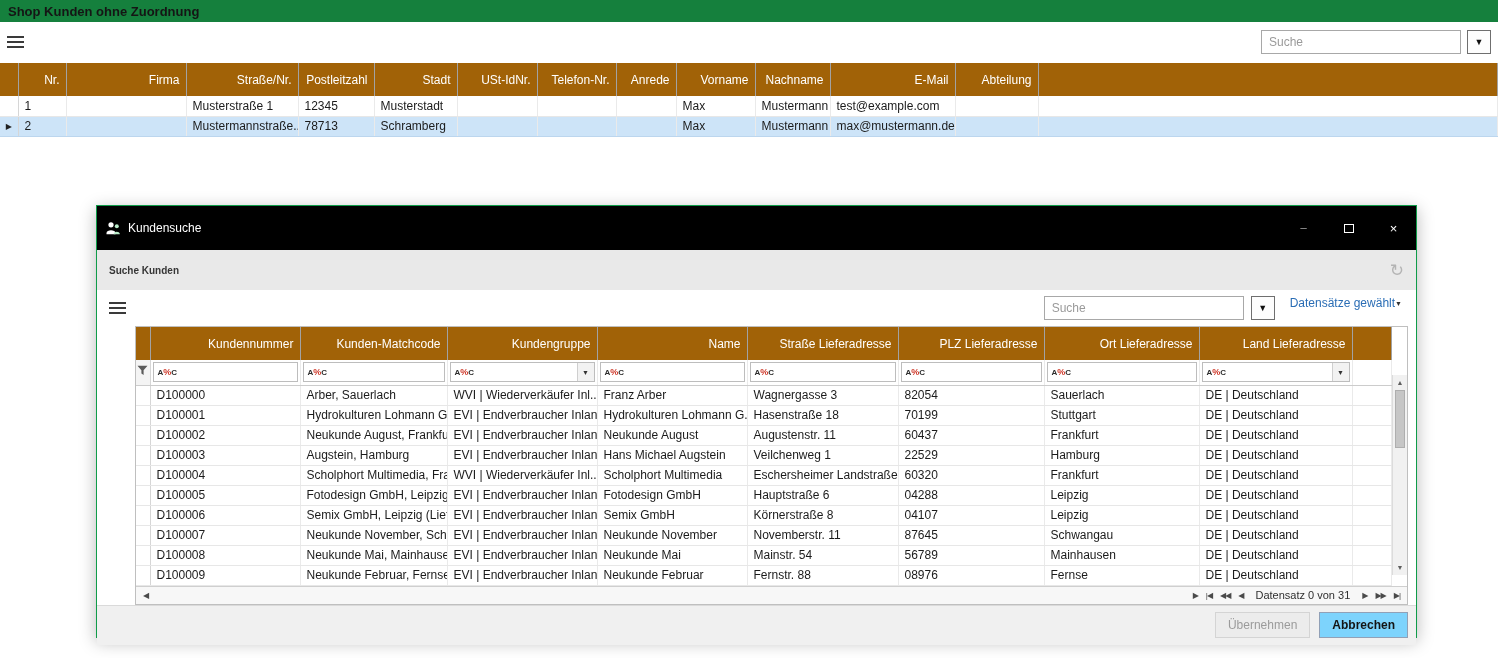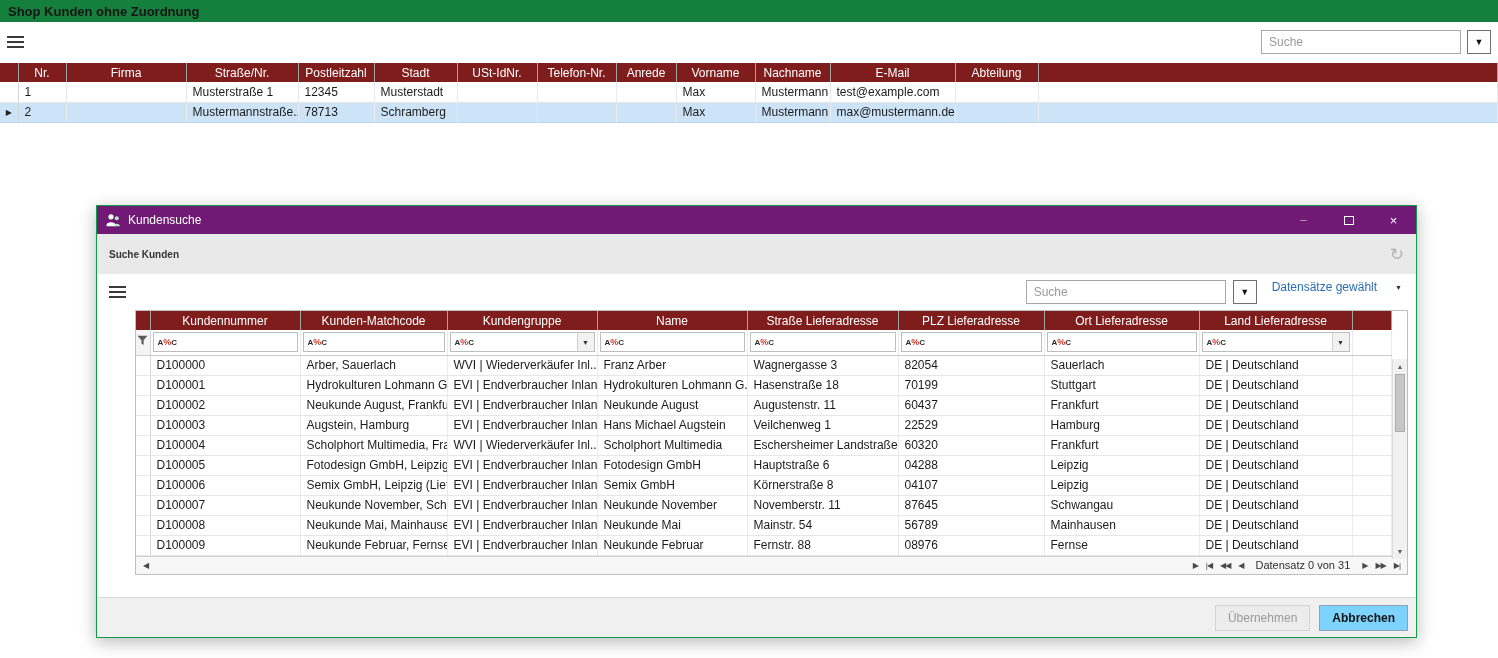--- a/index.html
+++ b/index.html
@@ -34,22 +34,22 @@
   .search-input::placeholder { color: #9a9a9a; }
   .filter-btn {
     width: 24px; height: 24px; border: 1px solid #6f6f6f; background: #fdfdfd;
     display: flex; align-items: center; justify-content: center; cursor: pointer;
   }
   .filter-btn .tri { font-size: 9px; color: #111; line-height: 1; }
 
   
   table.grid { border-collapse: collapse; table-layout: fixed; }
   table.grid th {
-    background: #7f1d1d; color: #fff; font-weight: normal; text-align: center;
-    font-size: 12px; height: 19px; padding: 0 6px;
+    background: #a16207; color: #fff; font-weight: normal; text-align: right;
+    font-size: 12px; height: 33px; padding: 0 6px;
     border-right: 1px solid #a2a2a2; white-space: nowrap; overflow: hidden;
   }
   table.grid td {
     height: 20px; padding: 0 6px; font-size: 12px; color: #1b1b1b;
     border-right: 1px solid #eaeaea; border-bottom: 1px solid #e7e7e7;
     white-space: nowrap; overflow: hidden; background: #fff;
   }
   table.grid td.row-indicator { padding: 0 1px; text-align: center; font-size: 8px; color: #222; border-right: 1px solid #d6d6d6; }
   table.grid tr.selected td { background: #cde4f8; border-bottom-color: #bcd6ee; }
   table.grid th.indicator-h, table.grid th.filler-h { padding: 0; }
@@ -58,42 +58,42 @@
   .main-grid { position: absolute; top: 63px; left: 0; width: 1498px; }
 
   
   .dialog {
     position: absolute; left: 96px; top: 205px; width: 1321px; height: 433px;
     background: #fff; border: 1px solid #0f9c49;
     box-shadow: 0 4px 16px rgba(0,0,0,.28);
     display: flex; flex-direction: column;
   }
   .dialog-titlebar {
-    height: 28px; background: #701a75; flex: 0 0 auto;
+    height: 44px; background: #000000; flex: 0 0 auto;
     display: flex; align-items: center; padding-left: 8px; color: #fff;
   }
   .app-icon { width: 16px; height: 16px; display: inline-flex; }
   .dialog-title { font-size: 12px; margin-left: 7px; }
   .win-buttons { margin-left: auto; display: flex; height: 100%; }
   .win-btn { width: 45px; height: 100%; display: flex; align-items: center; justify-content: center; cursor: pointer; color: #fff; font-size: 13px; }
   .win-btn.min { opacity: .55; }
   .max-box { width: 10px; height: 9px; border: 1px solid #ffffff; display: inline-block; }
 
   .dialog-header {
     height: 40px; background: #e9e9e9; flex: 0 0 auto;
     display: flex; align-items: center; padding: 0 12px;
   }
   .section-title { font-size: 10px; font-weight: bold; color: #363636; }
   .refresh-icon { margin-left: auto; font-size: 17px; color: #b4b4b4; cursor: pointer; line-height: 1; }
 
   .dialog-toolbar {
     height: 36px; flex: 0 0 auto; display: flex; align-items: center; padding: 0 14px 0 12px; background: #fff;
   }
   .dialog-toolbar .toolbar-right { gap: 7px; }
-  .records-dropdown { display: flex; align-items: center; gap: 18px; margin-left: 8px; cursor: pointer; }
+  .records-dropdown { display: flex; align-items: center; gap: 0; margin-left: 8px; cursor: pointer; }
   .records-label { color: #2a6db5; font-size: 12px; }
   .small-caret { font-size: 7px; color: #333; }
 
   
   .grid-area { margin: 0 8px; flex: 0 0 auto; padding-left: 30px; }
   .grid-frame { position: relative; border: 1px solid #bfbfbf; }
   .dlg-grid { width: calc(100% - 15px); }
   .dlg-grid th { font-size: 11.5px; height: 22px; }
   .dlg-grid td { font-size: 11.5px; }
 

